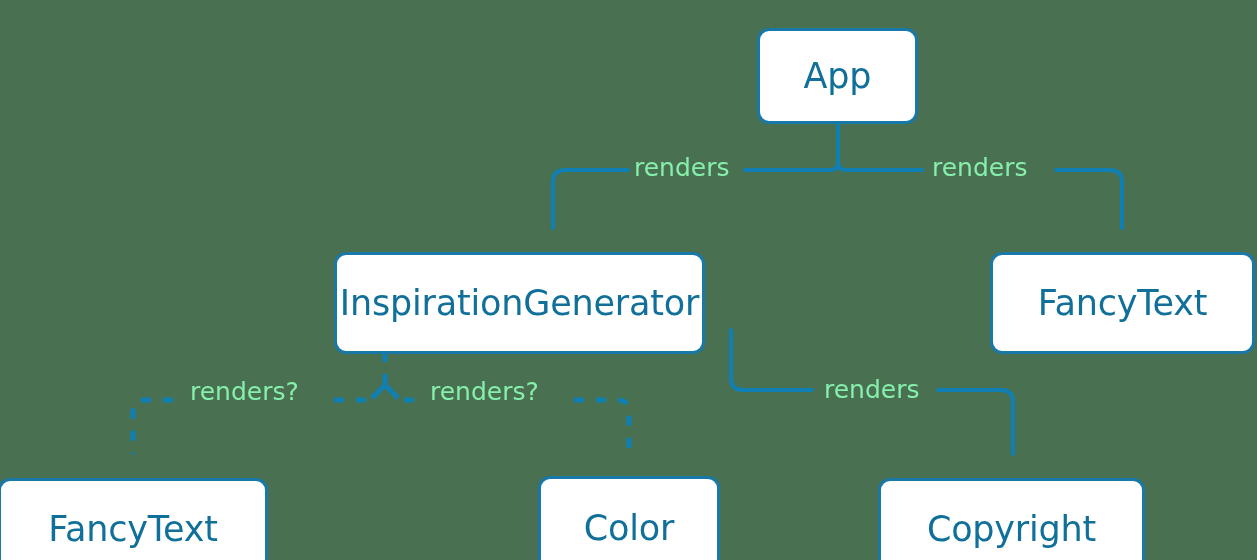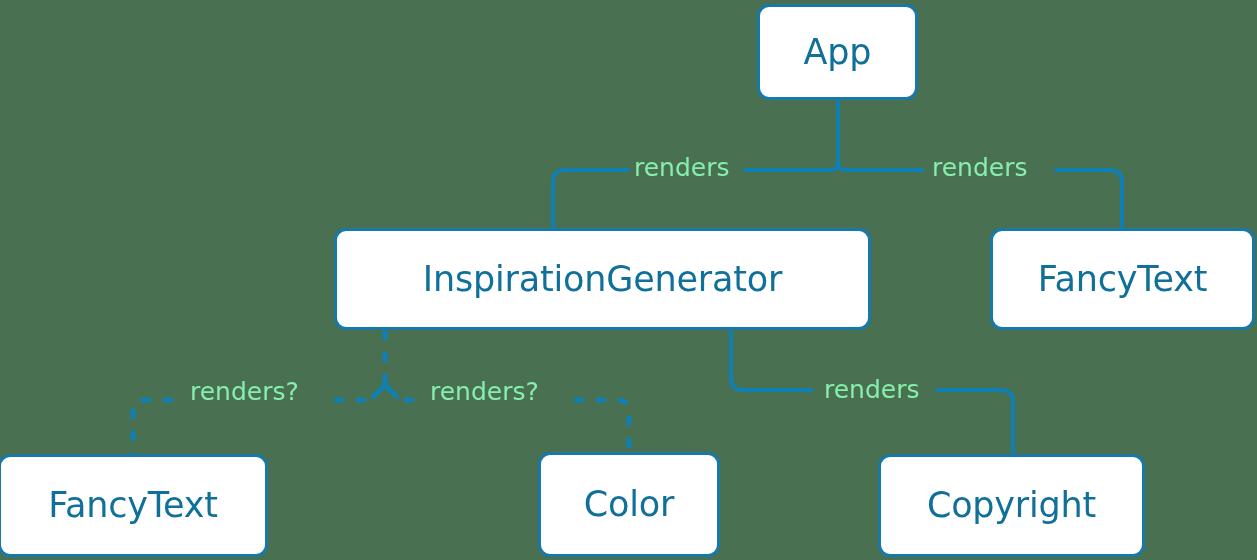--- a/index.html
+++ b/index.html
@@ -30,20 +30,21 @@
     border-radius: 12px;
     color: #10709a;
     display: flex;
     align-items: center;
     justify-content: center;
     font-size: 35px;
     font-weight: 400;
     letter-spacing: -0.2px;
     white-space: nowrap;
     z-index: 2;
+    margin-top: 24px;
   }
   .node-label {
     display: block;
     line-height: 1;
   }
   .edge-label {
     position: absolute;
     color: #86efac;
     font-size: 25px;
     font-weight: 500;
@@ -79,21 +80,21 @@
     <path d="M 173,400 L 145,400 Q 133,400 133,412 L 133,454" fill="none" stroke="#1080b4" stroke-width="5" stroke-linecap="butt" stroke-dasharray="10 12"></path>
 
     <path d="M 404,400 L 414,400" fill="none" stroke="#1080b4" stroke-width="5" stroke-linecap="butt" stroke-dasharray="10 12"></path>
     <path d="M 574,400 L 617,400 Q 629,400 629,412 L 629,452" fill="none" stroke="#1080b4" stroke-width="5" stroke-linecap="butt" stroke-dasharray="10 12"></path>
   </svg>
 
   <div class="node" style="left:757px; top:4px; width:161px; height:96px;">
     <span class="node-label">App</span>
   </div>
 
-  <div class="node" style="left:334px; top:228px; width:537px; height:102px;">
+  <div class="node" style="left:334px; top:228px; width:371px; height:102px;">
     <span class="node-label">InspirationGenerator</span>
   </div>
 
   <div class="node" style="left:990px; top:228px; width:265px; height:102px;">
     <span class="node-label">FancyText</span>
   </div>
 
   <div class="node" style="left:-2px; top:454px; width:270px; height:103px;">
     <span class="node-label">FancyText</span>
   </div>

